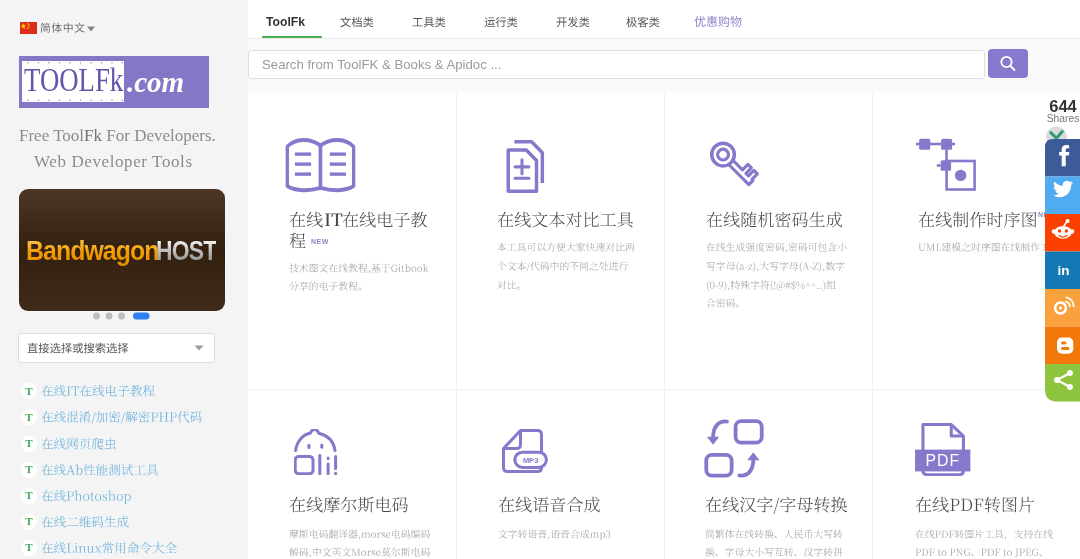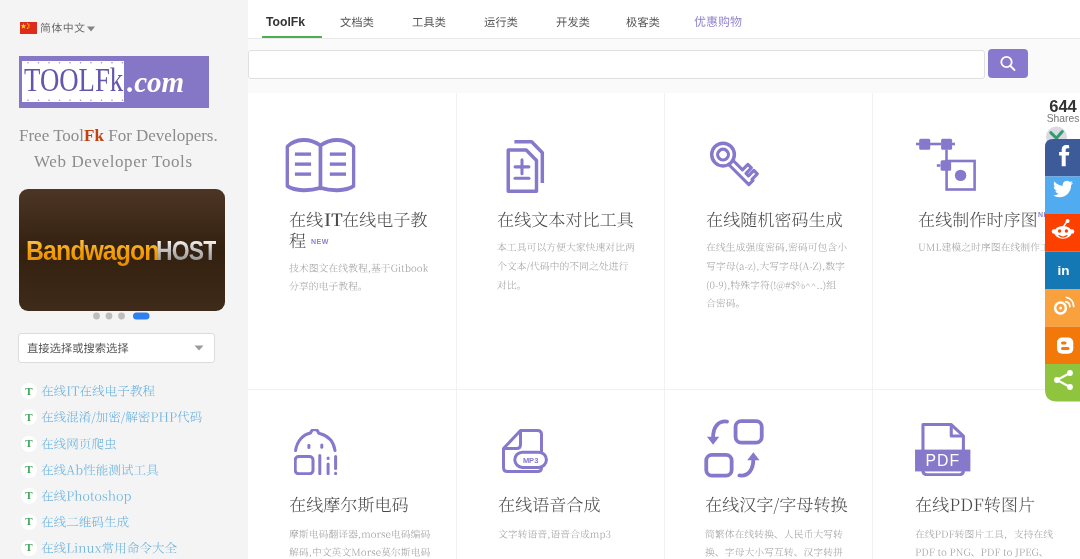--- a/index.html
+++ b/index.html
@@ -244,21 +244,21 @@
         <circle cx="79.5" cy="1.8" r="0.8"></circle>
         <circle cx="79.5" cy="39.2" r="0.8"></circle>
         <circle cx="90.0" cy="1.8" r="0.8"></circle>
         <circle cx="90.0" cy="39.2" r="0.8"></circle>
         <circle cx="100.5" cy="1.8" r="0.8"></circle>
         <circle cx="100.5" cy="39.2" r="0.8"></circle>
       </g>
     </svg>
     <div style="position:absolute;left:24px;top:61px;font:33.5px 'Liberation Serif',serif;color:#6456AC;white-space:nowrap;transform:scaleX(0.8);transform-origin:0 0">TOOLFk</div>
     <div style="position:absolute;left:127px;top:66px;font:italic bold 29px 'Liberation Serif',serif;color:#FFF">.com</div>
-    <div style="position:absolute;left:19px;top:126px;font:17px 'Liberation Serif',serif;color:#8C8C8C">Free Tool<span style="color:#c2410c;font-weight:bold">Fk</span> For Developers.</div>
+    <div style="position:absolute;left:19px;top:126px;font:17px 'Liberation Serif',serif;color:#8C8C8C">Free Tool<span style="color:#737373;font-weight:normal">Fk</span> For Developers.</div>
     <div style="position:absolute;left:34px;top:152px;font:17px 'Liberation Serif',serif;color:#8C8C8C;letter-spacing:0.6px">Web Developer Tools</div>
     <div style="position:absolute;left:19px;top:189px;width:206px;height:122px;border-radius:9px;background:linear-gradient(180deg,#4C3525 0%,#33200F 52%,#3F2B1A 100%)"></div>
     <div style="position:absolute;left:26px;top:236px;font:bold 27px 'Liberation Sans',sans-serif;letter-spacing:-1px;white-space:nowrap;transform:scaleX(0.92);transform-origin:0 0"><span style="background:linear-gradient(180deg,#FFC44D 10%,#F29D00 55%,#E88F00 90%);-webkit-background-clip:text;background-clip:text;color:transparent">Bandwagon</span></div>
     <div style="position:absolute;left:156px;top:236px;font:bold 27px 'Liberation Sans',sans-serif;letter-spacing:-1px;white-space:nowrap;transform:scaleX(0.85);transform-origin:0 0"><span style="background:linear-gradient(180deg,#F4F4F4 15%,#BDBDBD 50%,#8E8E8E 90%);-webkit-background-clip:text;background-clip:text;color:transparent">HOST</span></div>
     <svg style="position:absolute;left:90px;top:310px" width="64" height="12" viewBox="0 0 64 12">
 <g fill="#BDBDBD">
         <circle cx="6.5" cy="6" r="3.4"></circle>
         <circle cx="19" cy="6" r="3.4"></circle>
         <circle cx="31.5" cy="6" r="3.4"></circle>
       </g>
@@ -434,20 +434,21 @@
     </svg>
     <svg style="position:absolute;left:693.5px;top:14.0px;" width="48" height="15.6" viewBox="0 0 48 15.6">
       <g transform="translate(0 12.0) scale(0.012000 -0.012000)" fill="#9183C9">
         <use href="#s21" x="0"></use>
         <use href="#s22" x="1000"></use>
         <use href="#s23" x="2000"></use>
         <use href="#s24" x="3000"></use>
       </g>
     </svg>
     <div style="position:absolute;left:248px;top:50px;width:737px;height:29px;background:#FFF;border:1px solid #DFDFDF;border-radius:3px;box-sizing:border-box"></div>
+    <div style="position:absolute;left:262px;top:57px;font:13.2px 'Liberation Sans',sans-serif;color:#9B9B9B">Search from ToolFK &amp; Books &amp; Apidoc ...</div>
     <div style="position:absolute;left:988px;top:49px;width:40px;height:29px;background:#8979CE;border-radius:4px"></div>
     <svg style="position:absolute;left:997px;top:53px" width="22" height="22" viewBox="0 0 22 22">
       <circle cx="9.5" cy="9" r="5.2" fill="none" stroke="#FFF" stroke-width="1.8"></circle>
       <line x1="13.4" y1="13" x2="17.5" y2="17" stroke="#FFF" stroke-width="1.8" stroke-linecap="round"></line>
     </svg>
     <div style="position:absolute;left:1043px;top:97px;width:40px;text-align:center;font:bold 16.5px 'Liberation Sans',sans-serif;color:#333">644</div>
     <div style="position:absolute;left:1043px;top:113px;width:40px;text-align:center;font:10.3px 'Liberation Sans',sans-serif;color:#777">Shares</div>
     <svg style="position:absolute;left:289.3px;top:208.9px;" width="34" height="22.2" viewBox="0 0 34 22.2">
       <g transform="translate(0 17.1) scale(0.017100 -0.017100)" fill="#4A4A4A">
         <use href="#f0" x="0"></use>

